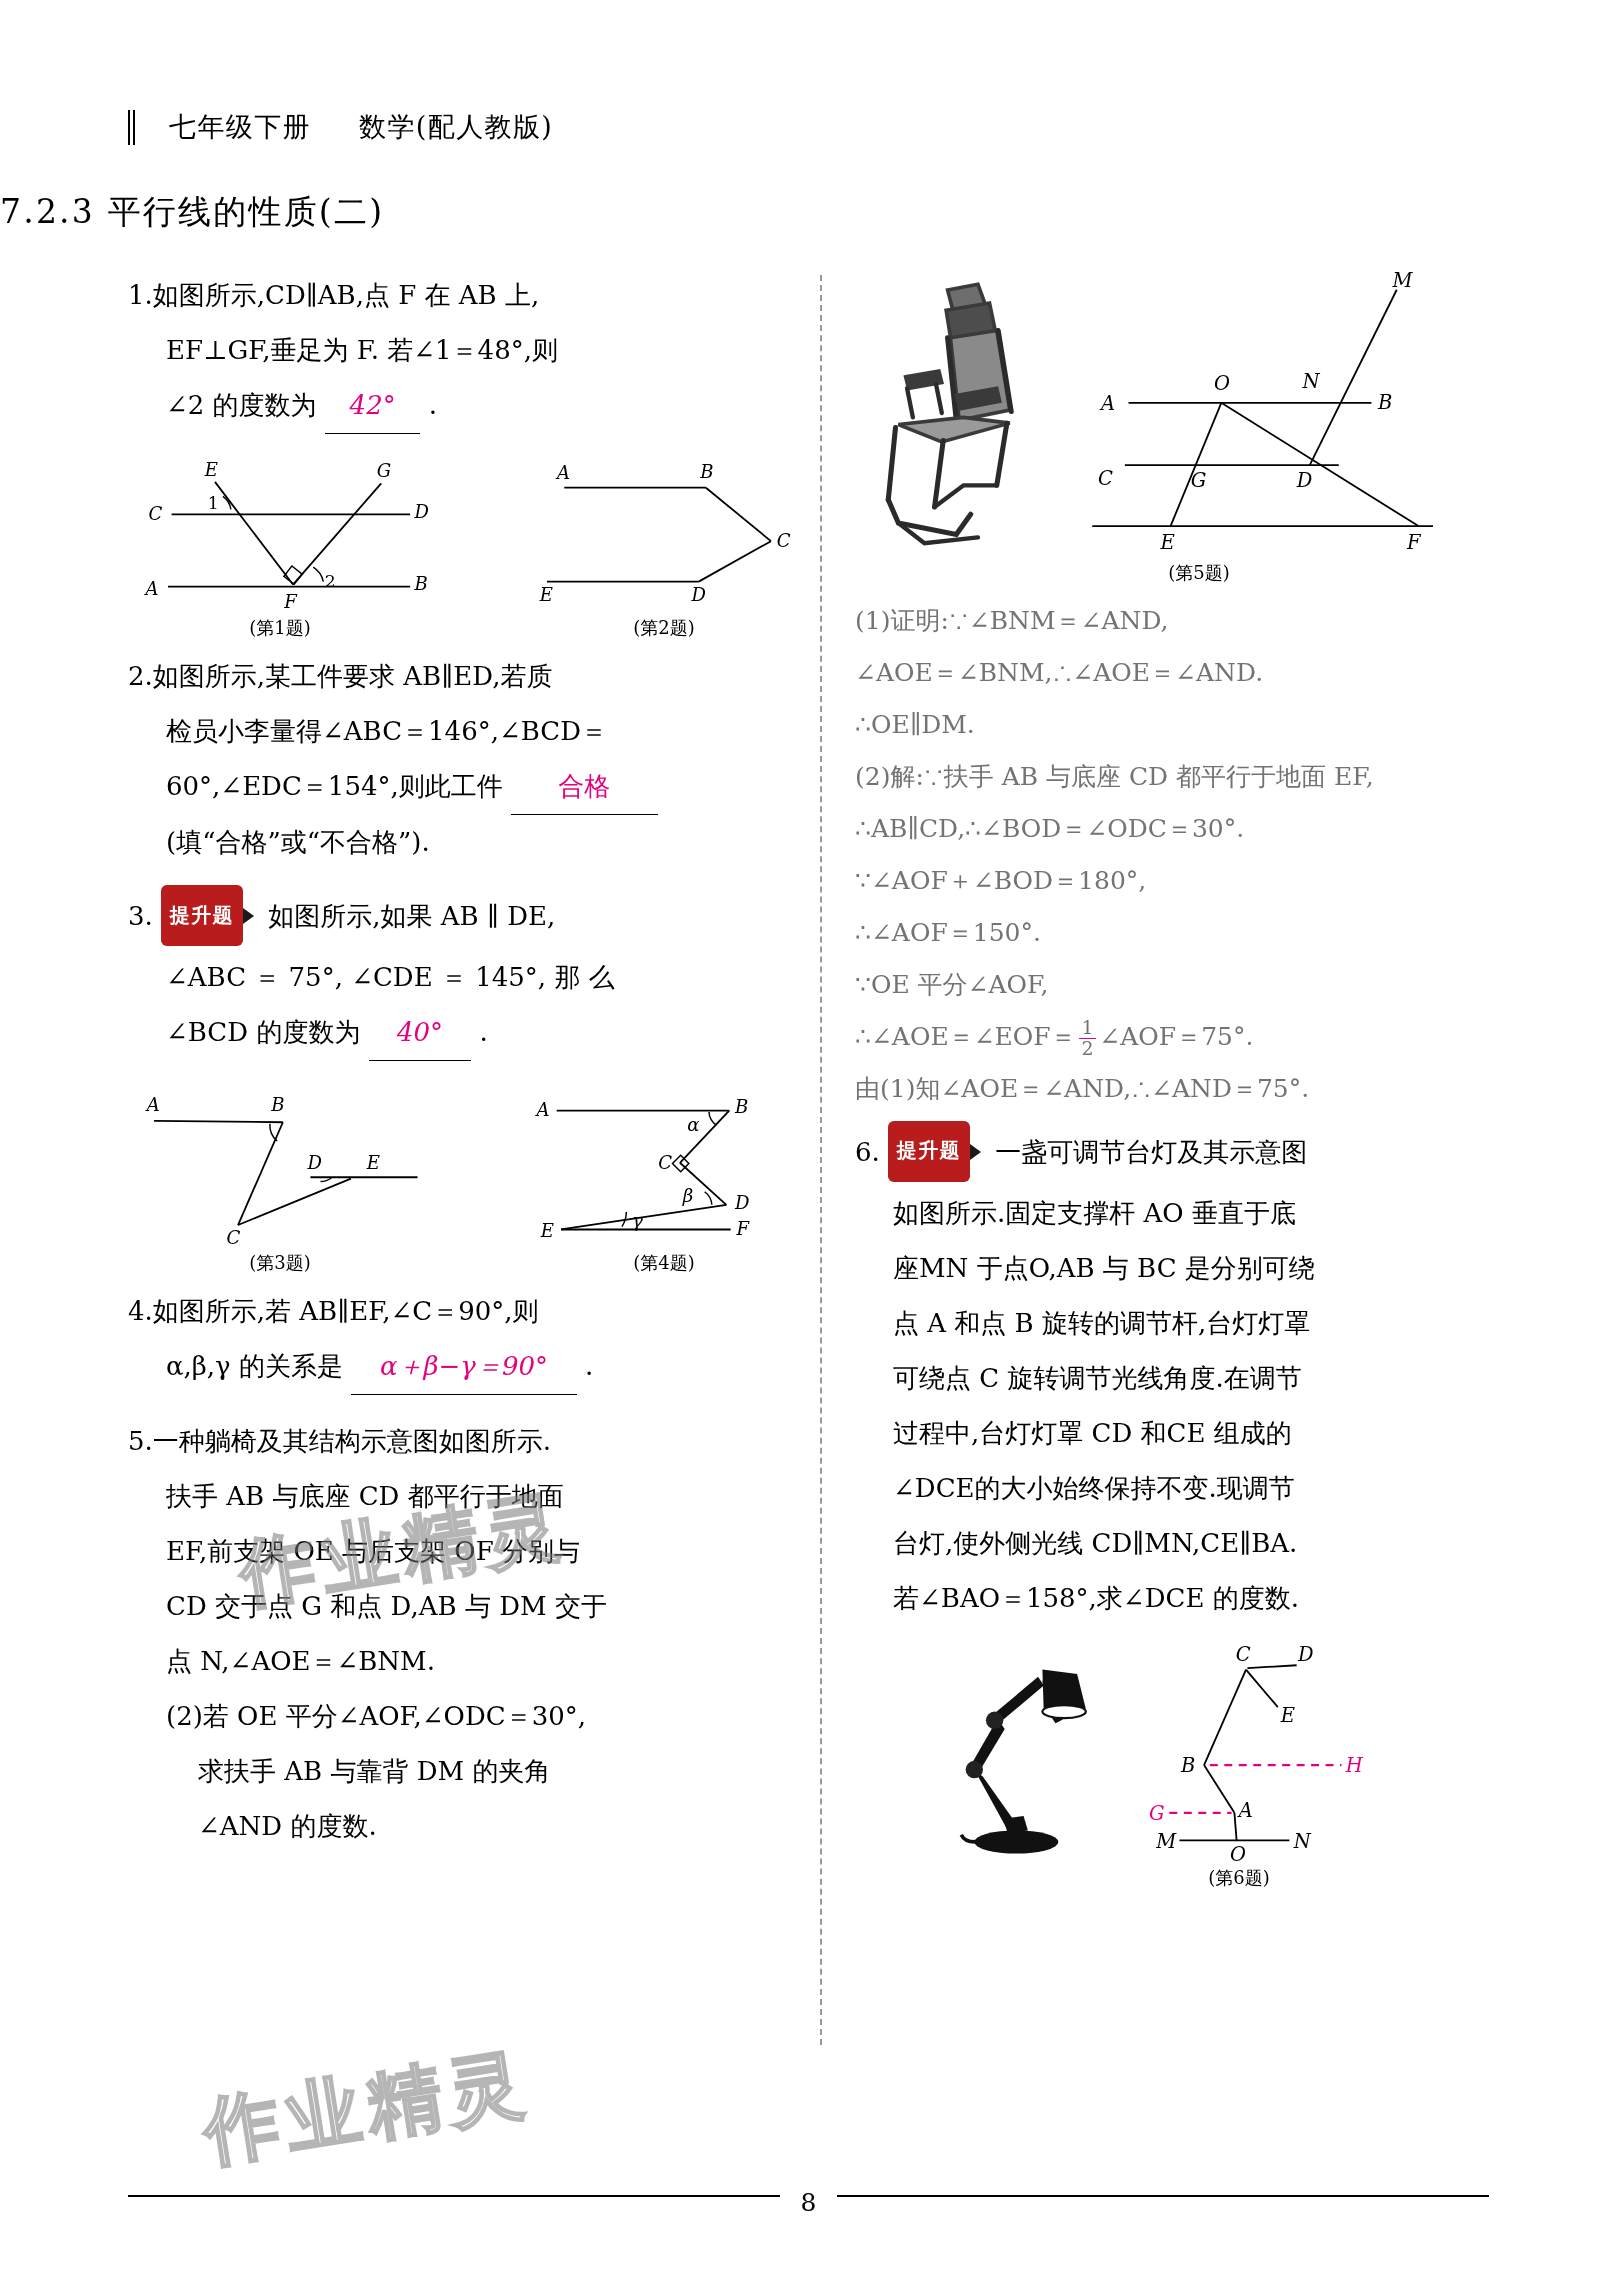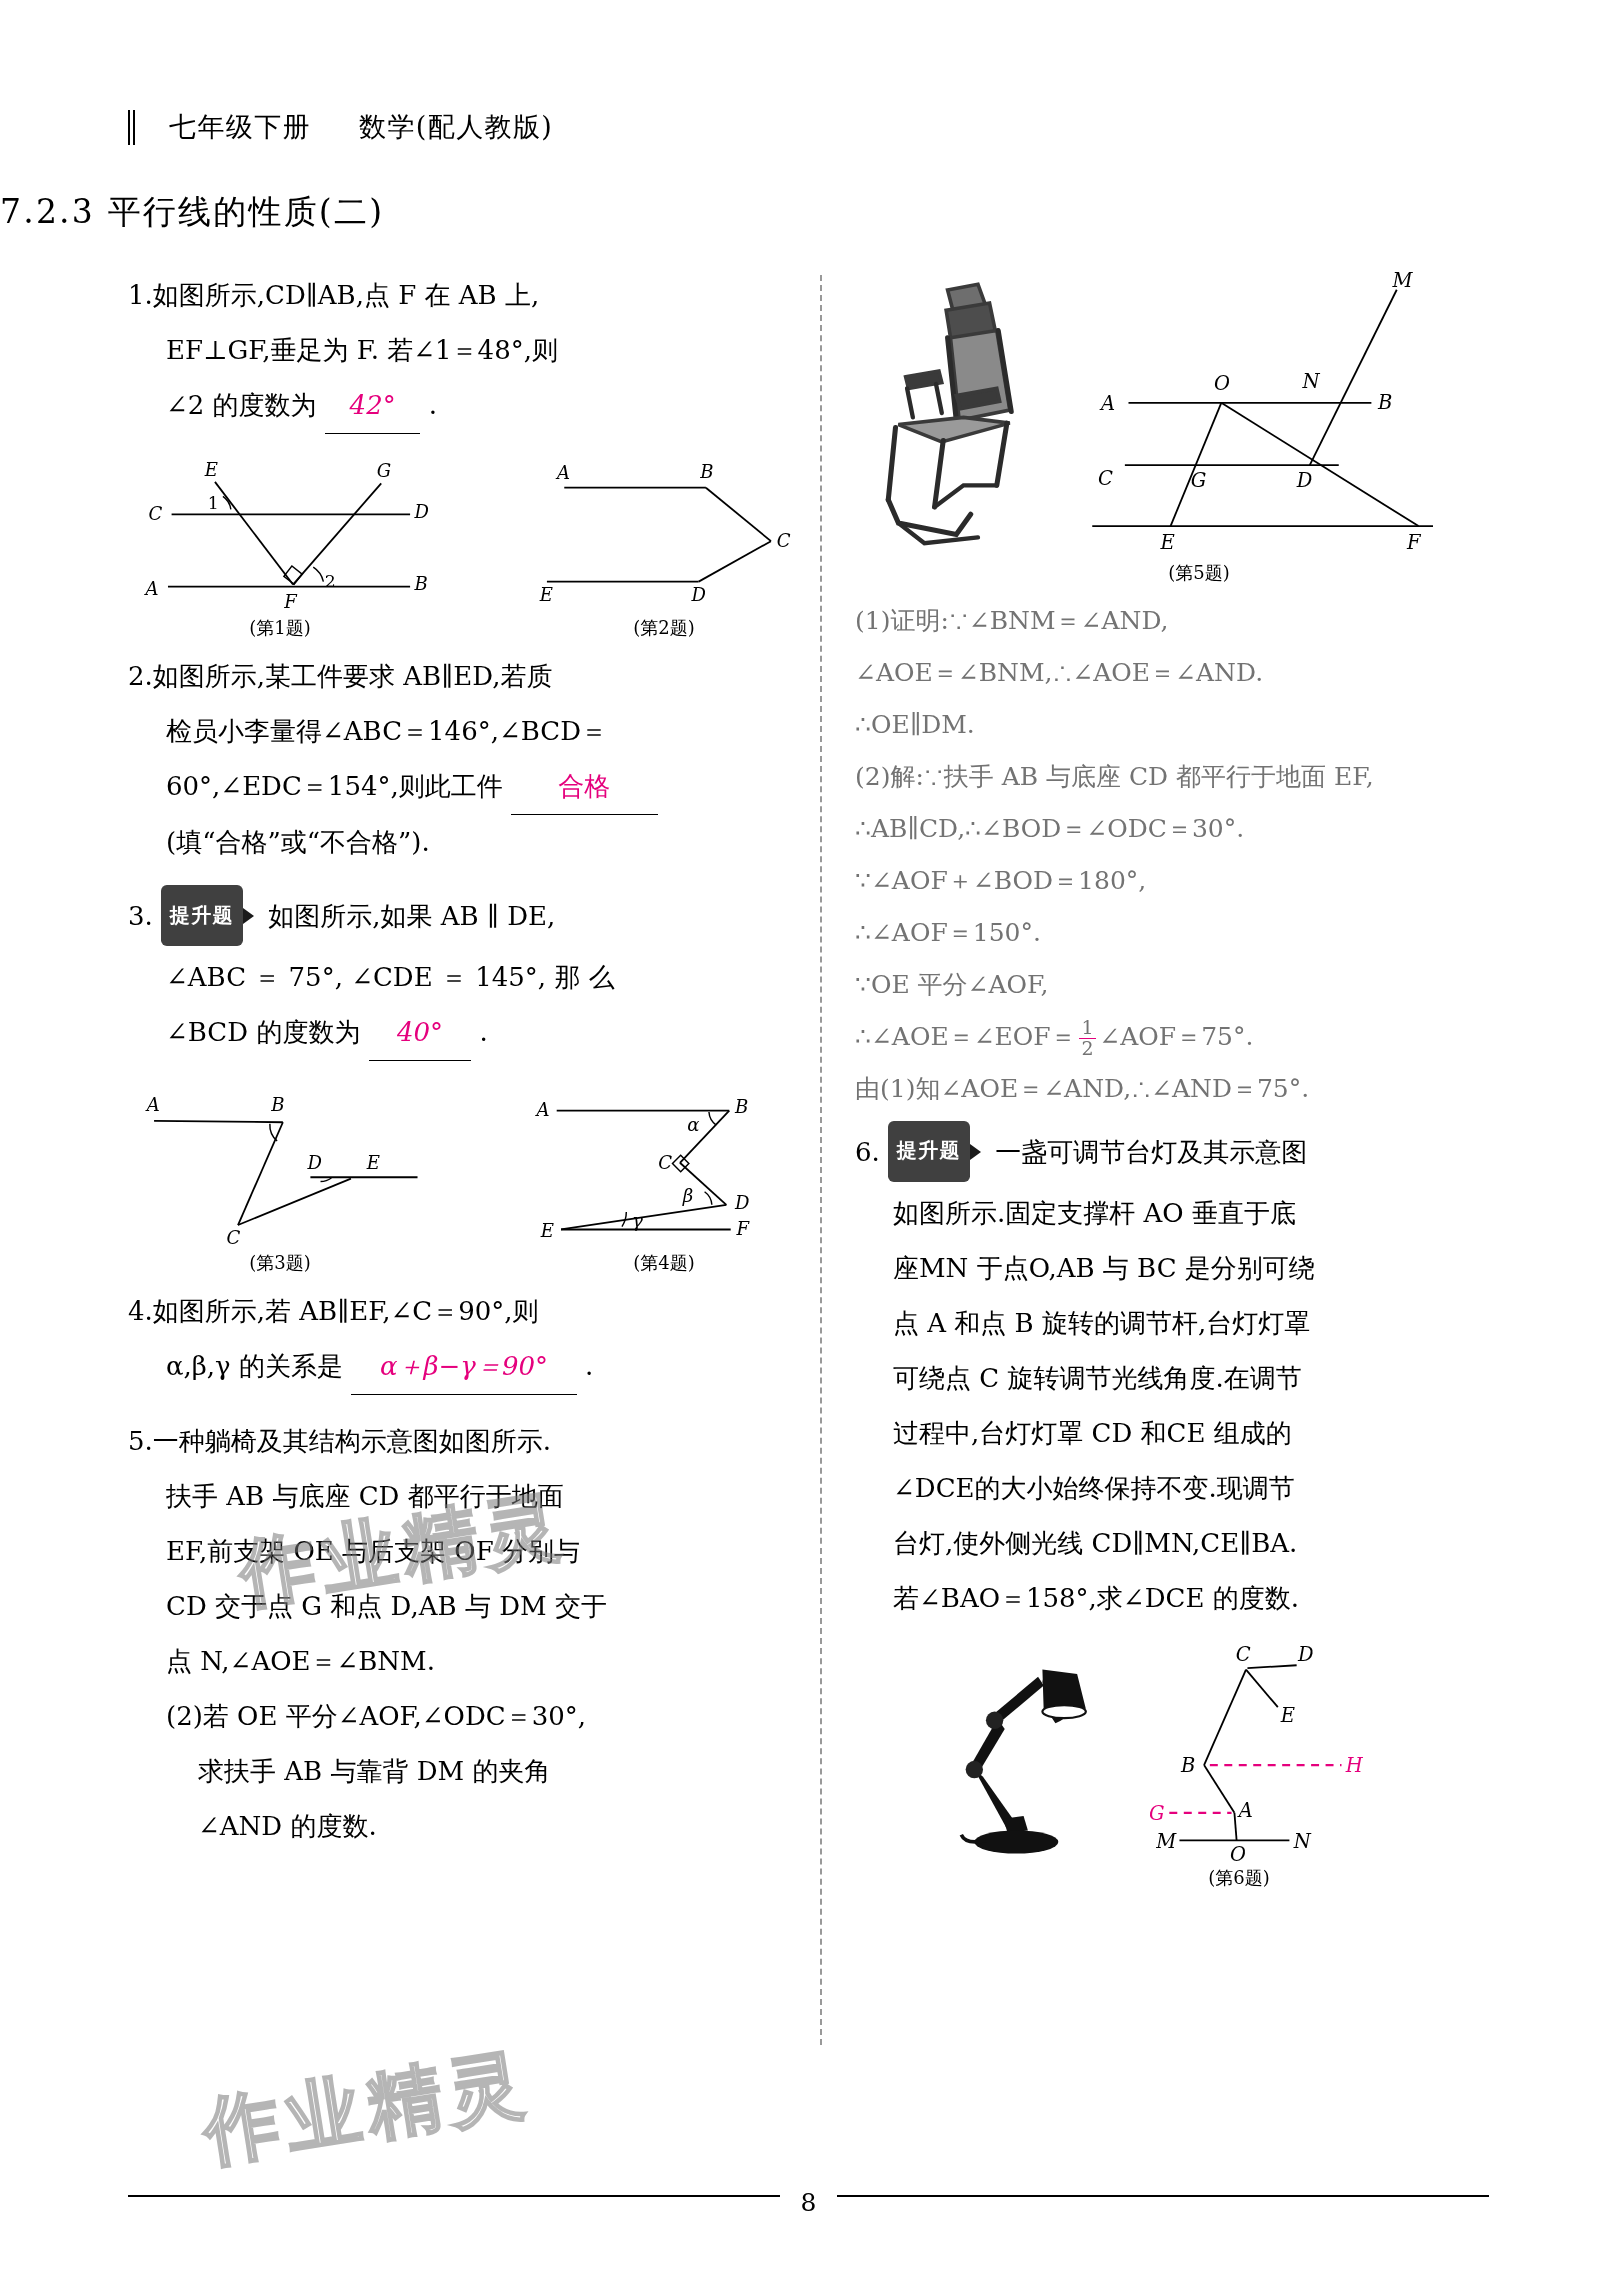--- a/index.html
+++ b/index.html
@@ -24,21 +24,21 @@
   .colR{position:absolute;left:855px;top:268px;width:688px;}
   .divider{position:absolute;left:820px;top:275px;bottom:239px;width:0;
            border-left:2.2px dashed #999;}
 
   .q{margin-bottom:19px;}
   .line{font-size:26px;line-height:55px;font-family:"DejaVu Serif",serif;white-space:nowrap;}
   .indent{padding-left:38px;}
   .indent2{padding-left:70px;}
   .ans{color:#e5007d;font-style:italic;}
   .blank{display:inline-block;border-bottom:1.4px solid #000;text-align:center;padding:0 4.3px;}
-  .badge{display:inline-block;background:#404040;color:#fff;font-size:20px;
+  .badge{display:inline-block;background:#b91c1c;color:#fff;font-size:20px;
          padding:2.2px 8.7px 3.6px 8.7px;border-radius:5.8px;letter-spacing:1.4px;
          font-family:"DejaVu Sans",sans-serif;font-weight:bold;position:relative;top:-3.6px;}
   .badge::after{content:"";position:absolute;right:-11.6px;top:50%;transform:translateY(-50%);
          border-left:11.6px solid #1a1a1a;border-top:8px solid transparent;border-bottom:8px solid transparent;}
   .pline{font-size:25px;line-height:52px;color:#737373;font-family:"DejaVu Serif",serif;}
 
   
   .figrow{display:flex;justify-content:space-between;align-items:flex-end;margin:7.2px 0 8.7px 0;}
   .fig{text-align:center;}
   .figcap{font-size:18px;margin-top:4.3px;font-family:"DejaVu Serif",serif;}

